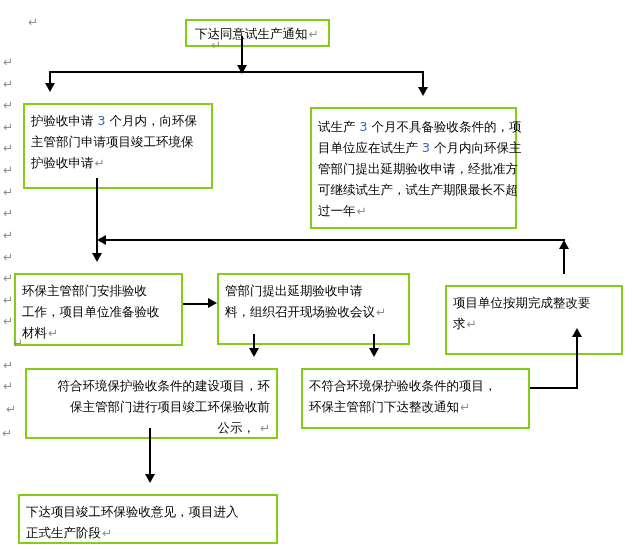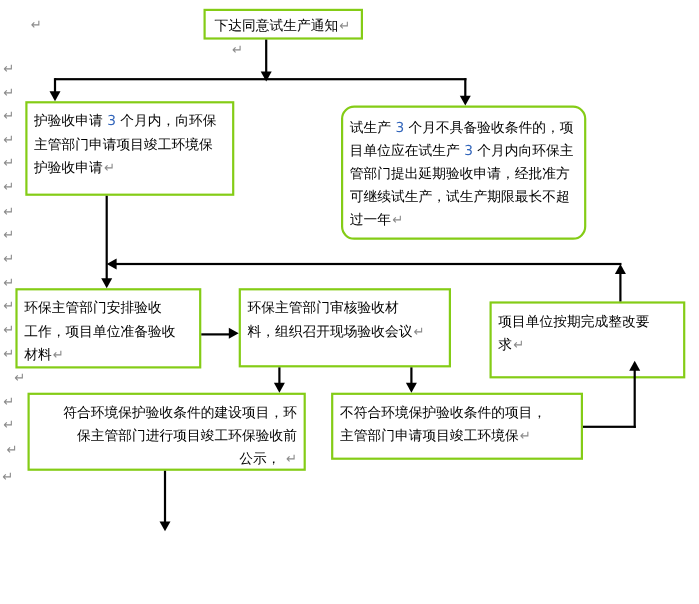--- a/index.html
+++ b/index.html
@@ -1,34 +1,34 @@
 <!DOCTYPE html>
 <html><head>
 <meta charset="utf-8">
 <style>
   html,body{margin:0;padding:0;background:#ffffff;}
   #canvas{position:relative;width:635px;height:549px;background:#ffffff;overflow:hidden;
           font-family:"DejaVu Sans","Liberation Sans",sans-serif;font-size:12.5px;color:#000;}
   .node{position:absolute;border:2px solid #84cc16;background:#fff;box-sizing:border-box;
-        padding:5px 6px 2px 6px;line-height:21px;}
+        padding:5px 6px 2px 6px;line-height:21px;margin-top:11px;}
   .ntext{white-space:pre;}
   .accent{color:#3366bb;}
   .pmark{color:#8c8c8c;font-size:12px;padding-left:1px;}
   .pmark.abs{position:absolute;line-height:14px;}
   .hl,.vl{position:absolute;background:#000;}
   .hl{height:2px;} .vl{width:2px;}
   .arr{position:absolute;width:0;height:0;border:5px solid transparent;}
   .arr.d{border-bottom:0;border-top:9px solid #000;}
   .arr.u{border-top:0;border-bottom:9px solid #000;}
   .arr.l{border-left:0;border-right:9px solid #000;}
   .arr.r{border-right:0;border-left:9px solid #000;}
 
   #n-notice{left:185px;top:8px;width:145px;height:28px;border-width:2px;padding:2px 4px 2px 8px;}
   #n-apply{left:23px;top:92px;width:190px;height:86px;}
-  #n-extend{left:310px;top:96px;width:223px;height:122px;padding-top:7px;border-radius:12px;}
+  #n-extend{left:310px;top:96px;width:207px;height:122px;padding-top:7px;}
   #n-arrange{left:14px;top:262px;width:169px;height:73px;}
   #n-review{left:217px;top:262px;width:193px;height:72px;}
   #n-rectify{left:445px;top:274px;width:178px;height:70px;}
   #n-pass{left:25px;top:357px;width:253px;height:71px;text-align:right;}
   #n-fail{left:301px;top:357px;width:229px;height:61px;}
   #n-final{left:18px;top:483px;width:260px;height:50px;}
 </style>
 </head>
 <body>
 
@@ -43,33 +43,35 @@
   <div class="node" id="n-extend"><span class="ntext"><span>试生产 </span><span class="accent">3</span><span> 个月不具备验收条件的，项
 目单位应在试生产 </span><span class="accent">3</span><span> 个月内向环保主
 管部门提出延期验收申请，经批准方
 可继续试生产，试生产期限最长不超
 过一年</span></span><span class="pmark">↵</span></div>
 
   <div class="node" id="n-arrange"><span class="ntext">环保主管部门安排验收
 工作，项目单位准备验收
 材料</span><span class="pmark">↵</span></div>
 
-  <div class="node" id="n-review"><span class="ntext">环保主管部门审核验收材
+  <div class="node" id="n-review"><span class="ntext">管部门提出延期验收申请
 料，组织召开现场验收会议</span><span class="pmark">↵</span></div>
 
   <div class="node" id="n-rectify"><span class="ntext">项目单位按期完成整改要
 求</span><span class="pmark">↵</span></div>
 
   <div class="node" id="n-pass"><span class="ntext">符合环境保护验收条件的建设项目，环
 保主管部门进行项目竣工环保验收前
 公示， </span><span class="pmark">↵</span></div>
 
   <div class="node" id="n-fail"><span class="ntext">不符合环境保护验收条件的项目，
-主管部门申请项目竣工环境保</span><span class="pmark">↵</span></div>
+环保主管部门下达整改通知</span><span class="pmark">↵</span></div>
 
+  <div class="node" id="n-final"><span class="ntext">下达项目竣工环保验收意见，项目进入
+正式生产阶段</span><span class="pmark">↵</span></div>
 
   <div class="vl" style="left:241px;top:36px;height:30px;"></div>
   <div class="arr d" style="left:237px;top:65px;"></div>
   <div class="hl" style="left:50px;top:71px;width:374px;"></div>
   <div class="vl" style="left:49px;top:71px;height:13px;"></div>
   <div class="arr d" style="left:45px;top:83px;"></div>
   <div class="vl" style="left:422px;top:71px;height:17px;"></div>
   <div class="arr d" style="left:418px;top:87px;"></div>
 
   <div class="vl" style="left:96px;top:178px;height:76px;"></div>

